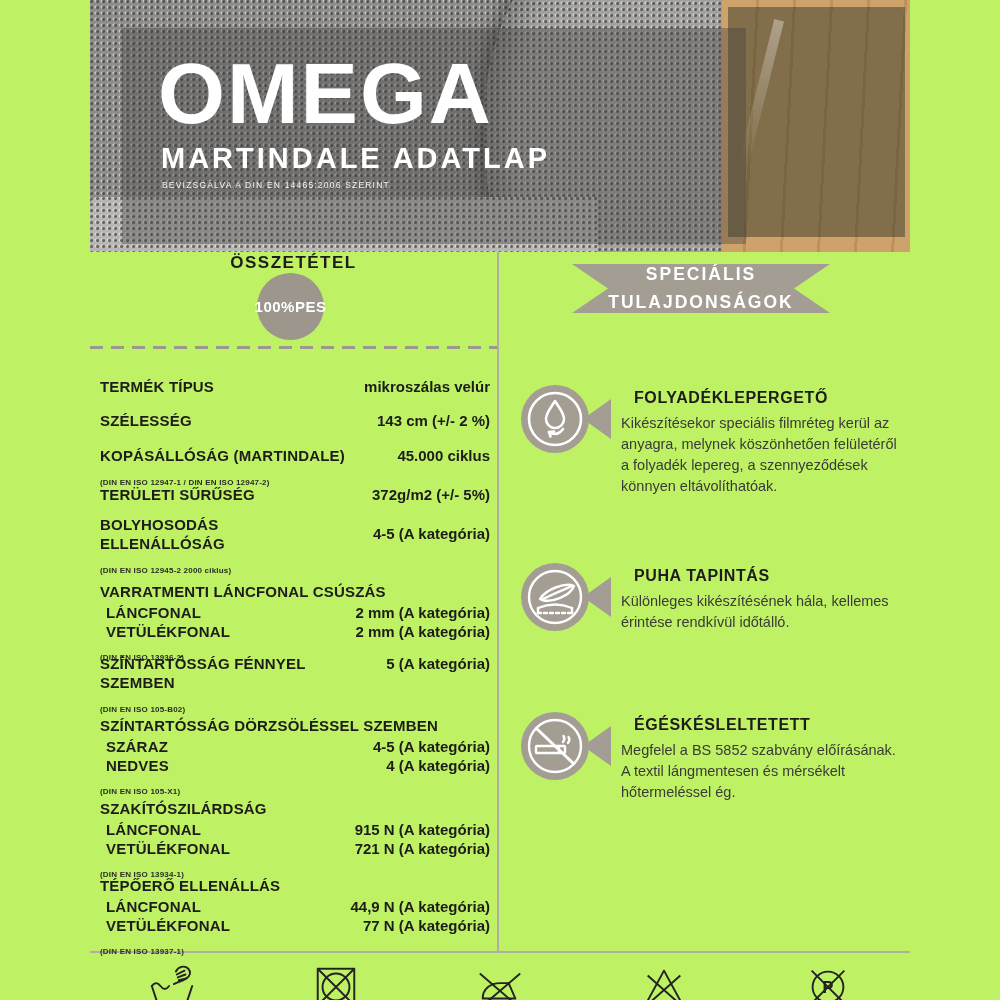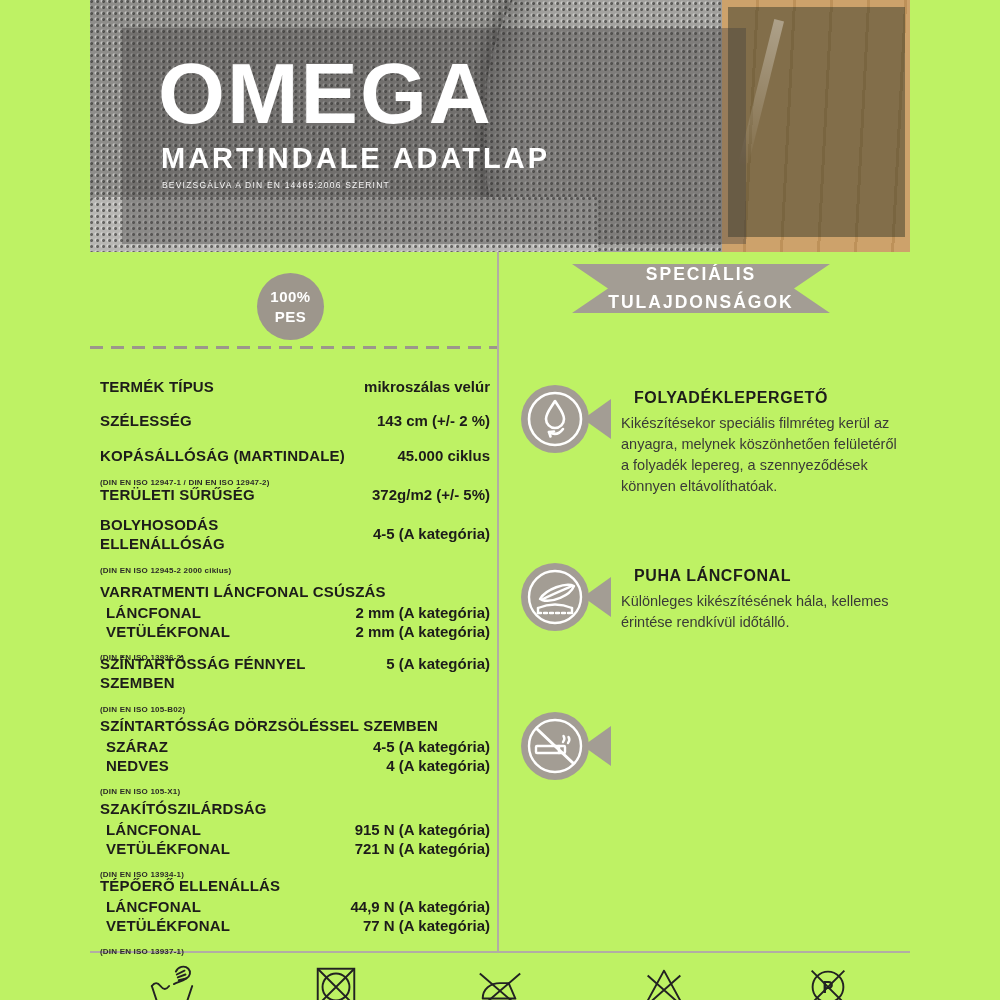--- a/index.html
+++ b/index.html
@@ -29,21 +29,21 @@
   
   .divider-v{position:absolute;left:497px;top:252px;width:2px;height:701px;background:#b2ada4;}
   .divider-h{position:absolute;left:90px;top:951px;width:820px;height:2px;background:#b2ada4;}
   .dashed{position:absolute;left:90px;top:346px;width:407px;height:3px;
           background:repeating-linear-gradient(90deg,#9c968c 0 13px,transparent 13px 21px);}
 
   
   .comp-heading{position:absolute;left:90px;top:253px;width:407px;text-align:center;
         font-size:17px;font-weight:800;letter-spacing:1.5px;margin:0;}
   .comp-badge{position:absolute;left:257px;top:273px;width:67px;height:67px;border-radius:50%;
-        background:#9d968c;color:#fff;display:flex;flex-direction:column;align-items:center;justify-content:center;
+        background:#9d968c;color:#fff;display:flex;flex-direction:row;align-items:center;justify-content:center;
         font-size:15px;font-weight:700;line-height:1.3;letter-spacing:.5px;}
 
   
   .spec{position:absolute;left:100px;width:390px;}
   .spec-line{display:flex;justify-content:space-between;align-items:flex-start;}
   .spec-line.vcenter{align-items:center;}
   .spec-label{font-size:15px;font-weight:800;letter-spacing:.2px;line-height:1.25;white-space:pre-line;}
   .spec-value{font-size:15px;font-weight:800;text-align:right;line-height:1.25;white-space:nowrap;}
   .spec-header{font-size:15px;font-weight:800;letter-spacing:.2px;line-height:1.25;margin-bottom:2px;}
   .sub .spec-label{padding-left:6px;font-weight:800;}
@@ -86,20 +86,21 @@
       <h1 class="hero-title">OMEGA</h1>
       <h2 class="hero-subtitle">MARTINDALE ADATLAP</h2>
       <div class="hero-tagline">BEVIZSGÁLVA A DIN EN 14465:2006 SZERINT</div>
     </div>
   </header>
 
   <div class="divider-v"></div>
   <div class="dashed"></div>
   <div class="divider-h"></div>
 
+  <h3 class="comp-heading">ÖSSZETÉTEL</h3>
   <div class="comp-badge">
     <span>100%</span>
     <span>PES</span>
   </div>
 
   <section>
 
     <div class="spec" style="top:378px">
       <div class="spec-line">
         <div class="spec-label">TERMÉK TÍPUS</div>
@@ -232,38 +233,42 @@
           <path d="M19 36 C25 26 45 19 53 23 C49 33 31 40 21 37 Z"></path>
           <path d="M22 36 C32 31 44 26 51 23"></path>
           <path d="M17 45 q17 -7 34 0"></path>
           <path d="M17 50 h34" stroke-dasharray="3 3"></path>
           <path d="M17 45 v5 M51 45 v5"></path>
         </svg>
       </div>
       <span class="fpointer"></span>
     </div>
     <div class="ftext">
-      <h4 class="ftitle">PUHA LÁNCFONAL</h4>
+      <h4 class="ftitle">PUHA TAPINTÁS</h4>
       <p class="fdesc">Különleges kikészítésének hála, kellemes érintése rendkívül időtálló.</p>
     </div>
   </div>
 
   <div class="feature" style="top:712px">
     <div class="fbadge">
       <div class="fcircle">
         <svg width="68" height="68" viewBox="0 0 68 68" fill="none" stroke="#ffffff" stroke-width="2.4" stroke-linecap="round" stroke-linejoin="round">
           <circle cx="34" cy="34" r="26"></circle>
           <rect x="15" y="34" width="29" height="7" rx="1"></rect>
           <path d="M38 34 v7"></path>
           <path d="M42 30 q2.5 -3 0.5 -6 M47 31 q2.5 -3 0.5 -6"></path>
           <path d="M16 17 L52 51" stroke-width="3"></path>
         </svg>
       </div>
       <span class="fpointer"></span>
     </div>
+    <div class="ftext">
+      <h4 class="ftitle">ÉGÉSKÉSLELTETETT</h4>
+      <p class="fdesc">Megfelel a BS 5852 szabvány előírásának. A textil lángmentesen és mérsékelt hőtermeléssel ég.</p>
+    </div>
   </div>
 
   <footer class="care">
     <span>
       <svg width="50" height="50" viewBox="0 0 52 52" fill="none" stroke="#222222" stroke-width="2" stroke-linecap="round" stroke-linejoin="round">
         <path d="M5 25 L11 43 H41 L47 25"></path>
         <path d="M5 25 c3 -4 6 -4 9 0 c3 4 6 4 9 0"></path>
         <path d="M30 10 c2 -5 9 -7 13 -3 c3 3 2 8 -2 10 c-5 3 -9 4 -13 6"></path>
         <path d="M31 13 l8 -4 M32 16 l8 -3 M33 19 l8 -2"></path>
       </svg>

